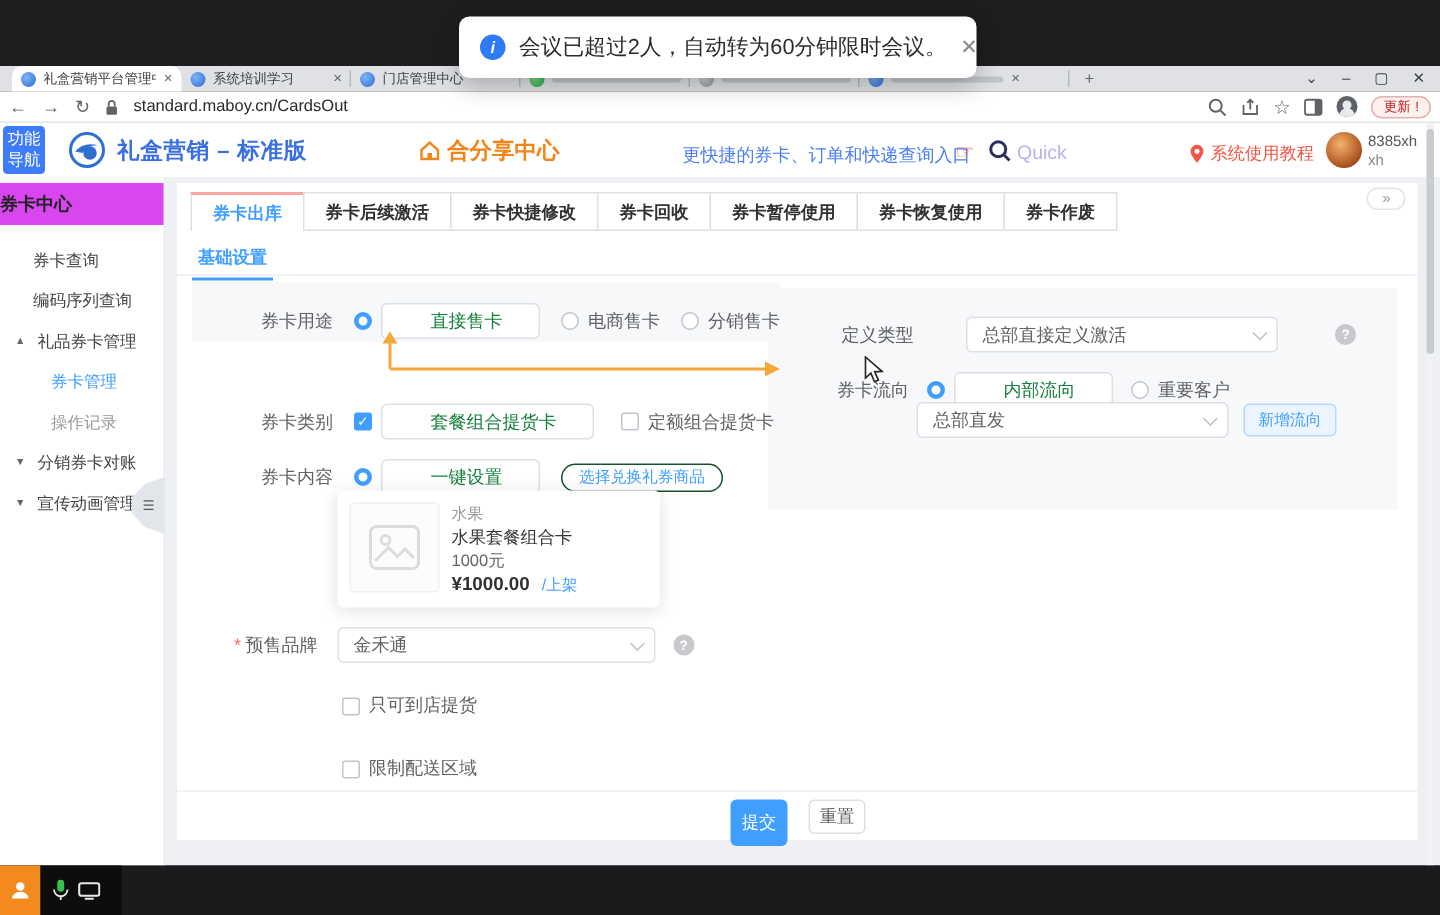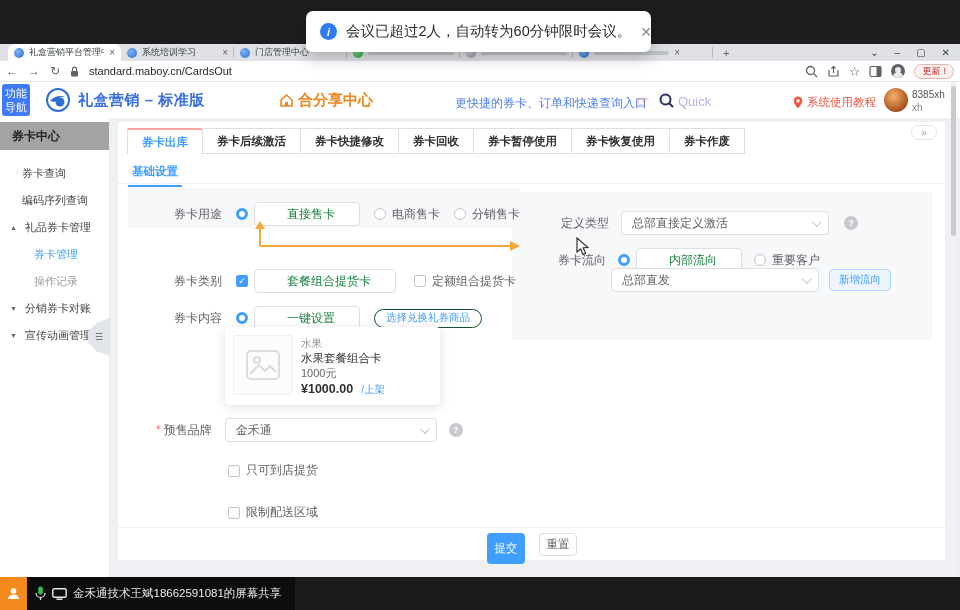--- a/index.html
+++ b/index.html
@@ -43,21 +43,21 @@
   #quickmag { left:659px; top:93px; }
   #quicklabel { left:678px; top:94px; font-size:13px; color:#b7b3e8; }
   #tutorial { left:793px; top:95px; display:flex; align-items:center; gap:4px; color:#f25643; font-size:11.5px; }
   #useravatar { left:884px; top:88px; width:24px; height:24px; border-radius:50%; background:radial-gradient(circle at 40% 35%, #f4b36a, #a9501e 70%, #6e2f10); }
   #username { left:912px; top:89px; font-size:10px; color:#555; line-height:1.25; }
   #username .l2 { color:#888; }
 
   
   #pagebg { left:0; top:118px; width:960px; height:459px; background:#eef0f3; }
   #sidebar { left:0; top:118px; width:110px; height:459px; background:#fff; border-right:1px solid #ebedf0; }
-  #sidetitle { margin:4px 0 10px 0; background:#a3a3a3; height:28px; display:flex; align-items:center; padding-left:12px; font-size:12px; font-weight:bold; color:#222; }
+  #sidetitle { margin:4px 0 10px 0; background:#d946ef; height:28px; display:flex; align-items:center; font-size:12px; font-weight:bold; color:#222; }
   .sideitem { height:27px; display:flex; align-items:center; padding-left:22px; font-size:11px; color:#444; gap:5px; }
   .sideitem .tri { font-size:7px; color:#666; margin-left:-12px; width:10px; }
   .sideitem.sub { padding-left:34px; }
   .sideitem.on { color:#409eff; }
   .sideitem.dim { color:#999; }
   #sidehandle { left:88px; top:318px; width:22px; height:38px; background:#e2e5ea;
     clip-path:polygon(100% 0,100% 100%,40% 88%,0 64%,0 36%,40% 12%); display:flex; align-items:center; justify-content:center; color:#555; font-size:9px; }
 
   
   #card { left:118px; top:122px; width:827px; height:438px; background:#fff; }
@@ -373,21 +373,21 @@
       </span>
     </div>
 
     <div class="row" style="left:110px; top:382px; gap:6px;">
       <span class="opt">
         <span class="cb"></span>
         <span class="optlabel">限制配送区域</span>
       </span>
     </div>
 
-    <div class="row" style="left:443px; top:83px; height:36px;">
+    <div class="row" style="left:443px; top:83px; height:36px;gap:23px;">
       <span class="flabel">定义类型</span>
       <span class="sel" style="margin-left:12px; width:208px;">
         <span>总部直接定义激活</span>
         <span class="chev"></span>
       </span>
       <span class="helpdot" style="margin-left:15px;">?</span>
     </div>
 
     <div class="row" style="left:440px; top:126px; gap:12px;">
       <span class="flabel">券卡流向</span>
@@ -426,21 +426,20 @@
     <div id="sharelabel">
       <svg width="11" height="15" viewBox="0 0 11 15">
         <rect x="3.2" y="0.5" width="4.6" height="8" rx="2.3" fill="#35c24d"></rect>
         <path d="M1 7 a4.5 4.5 0 0 0 9 0" fill="none" stroke="#e8e8e8" stroke-width="1.2"></path>
         <line x1="5.5" y1="11.5" x2="5.5" y2="14" stroke="#e8e8e8" stroke-width="1.2"></line>
       </svg>
       <svg width="15" height="12" viewBox="0 0 15 12">
         <rect x="0.8" y="0.8" width="13.4" height="8.4" rx="1.5" fill="none" stroke="#e8e8e8" stroke-width="1.4"></rect>
         <line x1="4.5" y1="11.2" x2="10.5" y2="11.2" stroke="#e8e8e8" stroke-width="1.4"></line>
       </svg>
-      <span>金禾通技术王斌18662591081的屏幕共享</span>
     </div>
   </div>
 
   <div id="toast" class="abs">
     <span id="toasticon">i</span>
     <span id="toasttext">会议已超过2人，自动转为60分钟限时会议。</span>
     <span id="toastclose">✕</span>
   </div>
 
   <svg id="cursor" class="abs" width="13" height="19" viewBox="0 0 13 19">

